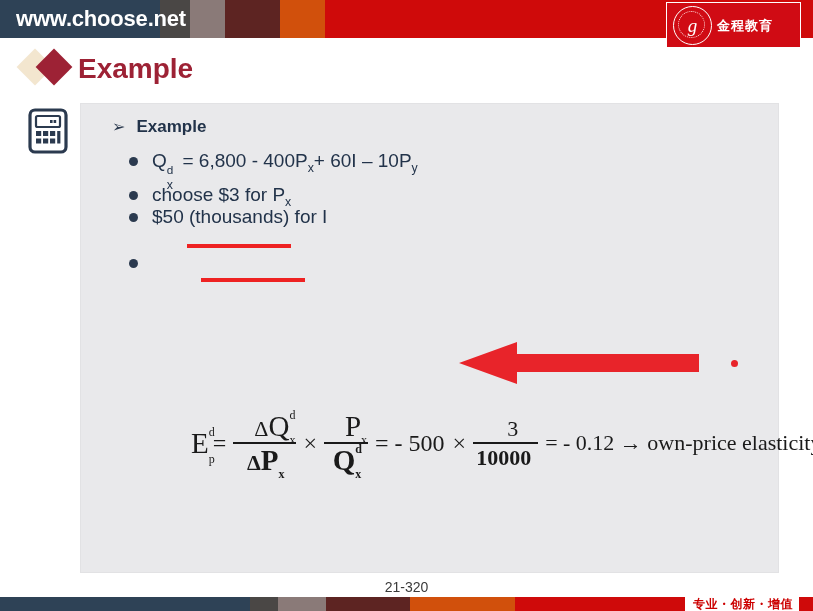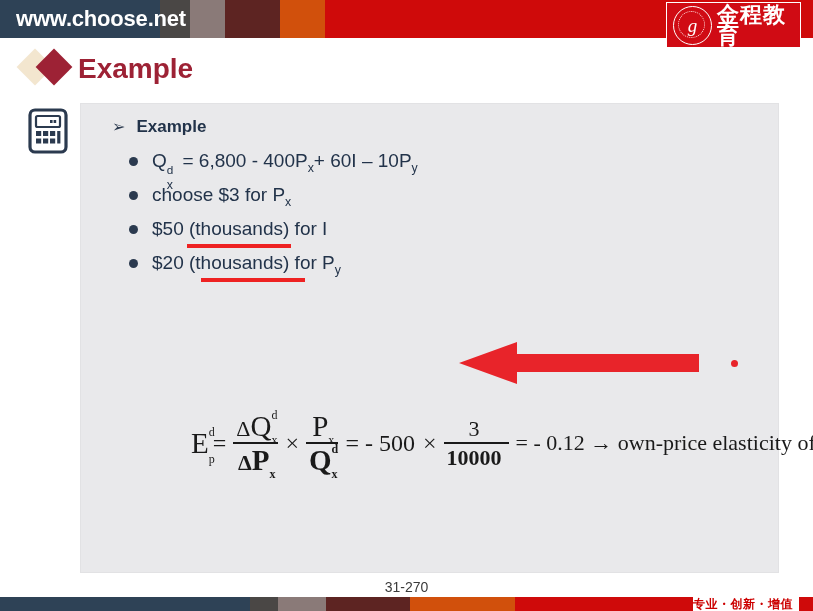--- a/index.html
+++ b/index.html
@@ -73,21 +73,21 @@
     line-height: 1;
     z-index: 2;
   }
   #logo-text {
     margin-left: 5px;
     display: flex;
     flex-direction: column;
     justify-content: center;
   }
   #logo-cn {
-    font-size: 22px;
+    font-size: 13px;
     font-weight: bold;
     color: #ffffff;
     line-height: 21px;
     letter-spacing: 1px;
   }
   #logo-en {
     font-size: 9.5px;
     font-weight: bold;
     color: #ffffff;
     line-height: 12px;
@@ -178,21 +178,21 @@
     position: absolute;
     left: 0; top: -0.85em;
   }
   .bullet-text .sub-sup sub {
     position: absolute;
     left: 0; top: 0.38em;
   }
 
   #bullet-1 { top: 44px; }
   #bullet-2 { top: 78px; }
-  #bullet-3 { top: 112px; }
+  #bullet-3 { top: 100px; }
   #bullet-4 { top: 146px; }
 
   .red-underline {
     position: absolute;
     height: 3.5px;
     background: #ee2222;
   }
   #underline-1 { left: 106px; top: 140px; width: 104px; }
   #underline-2 { left: 120px; top: 174px; width: 104px; }
 
@@ -255,20 +255,21 @@
   }
   .frac {
     display: inline-flex;
     flex-direction: column;
     align-items: center;
     vertical-align: middle;
     margin: 0 3px;
   }
   .frac .num {
     padding: 0 7px 1px 3px;
+    margin-left: 18px;
   }
   .frac .den {
     padding: 2px 7px 0 3px;
     font-weight: bold;
   }
   .frac .bar {
     width: 100%;
     height: 1.5px;
     background: #1a1a1a;
   }
@@ -296,21 +297,21 @@
   }
   .ftr-block { height: 14px; }
   #footer-tagline {
     position: absolute;
     right: 14px; bottom: -1px;
     font-size: 12px;
     font-weight: bold;
     color: #cc0000;
     line-height: 15px;
     background: #ffffff;
-    padding: 0 6px 0 0;
+    padding: 0 6px 0 8px;
     letter-spacing: 0.5px;
     white-space: nowrap;
   }
 </style>
 </head>
 <body>
 
 <div id="header-bar">
   <div class="hdr-block" style="background: rgb(46, 66, 86); width: 160px;"></div>
   <div class="hdr-block" style="background: rgb(74, 71, 69); width: 30px;"></div>
@@ -367,21 +368,20 @@
     <span class="bullet-text"><span> choose $3 for P</span><sub>x</sub></span>
   </div>
 
   <div class="bullet-row" id="bullet-3">
     <span class="bullet-dot"></span>
     <span class="bullet-text"><span>$50 </span><span>(thousands)</span><span> for I</span></span>
   </div>
 
   <div class="bullet-row" id="bullet-4">
     <span class="bullet-dot"></span>
-    <span class="bullet-text"><span>$20 </span><span>(thousands)</span><span> for P</span><sub>y</sub></span>
   </div>
 
   <div class="red-underline" id="underline-1" style="background: rgb(238, 34, 34);"></div>
   <div class="red-underline" id="underline-2" style="background: rgb(238, 34, 34);"></div>
 
   <div id="red-arrow">
     <svg width="240" height="44" viewBox="0 0 240 44">
       <polygon points="0,22 58,1 58,13 240,13 240,31 58,31 58,43" fill="#e8242a"></polygon>
     </svg>
   </div>
@@ -408,21 +408,21 @@
     <span class="frac">
       <span class="num frac-num-txt">3</span>
       <span class="bar"></span>
       <span class="den frac-num-txt">10000</span>
     </span>
     <span id="eq-tail">= - 0.12 → own-price elasticity of demand</span>
   </div>
 
 </div>
 
-<div id="footer-page">31-270</div>
+<div id="footer-page">21-320</div>
 <div id="footer-bar">
   <div class="ftr-block" style="background: rgb(46, 66, 86); width: 250px;"></div>
   <div class="ftr-block" style="background: rgb(74, 71, 69); width: 28px;"></div>
   <div class="ftr-block" style="background: rgb(138, 122, 120); width: 48px;"></div>
   <div class="ftr-block" style="background: rgb(93, 36, 34); width: 84px;"></div>
   <div class="ftr-block" style="background: rgb(209, 80, 12); width: 105px;"></div>
   <div class="ftr-block" style="background: rgb(207, 10, 10); width: 298px;"></div>
   <div id="footer-tagline" style="color: rgb(204, 0, 0);">专业・创新・增值</div>
 </div>
 

